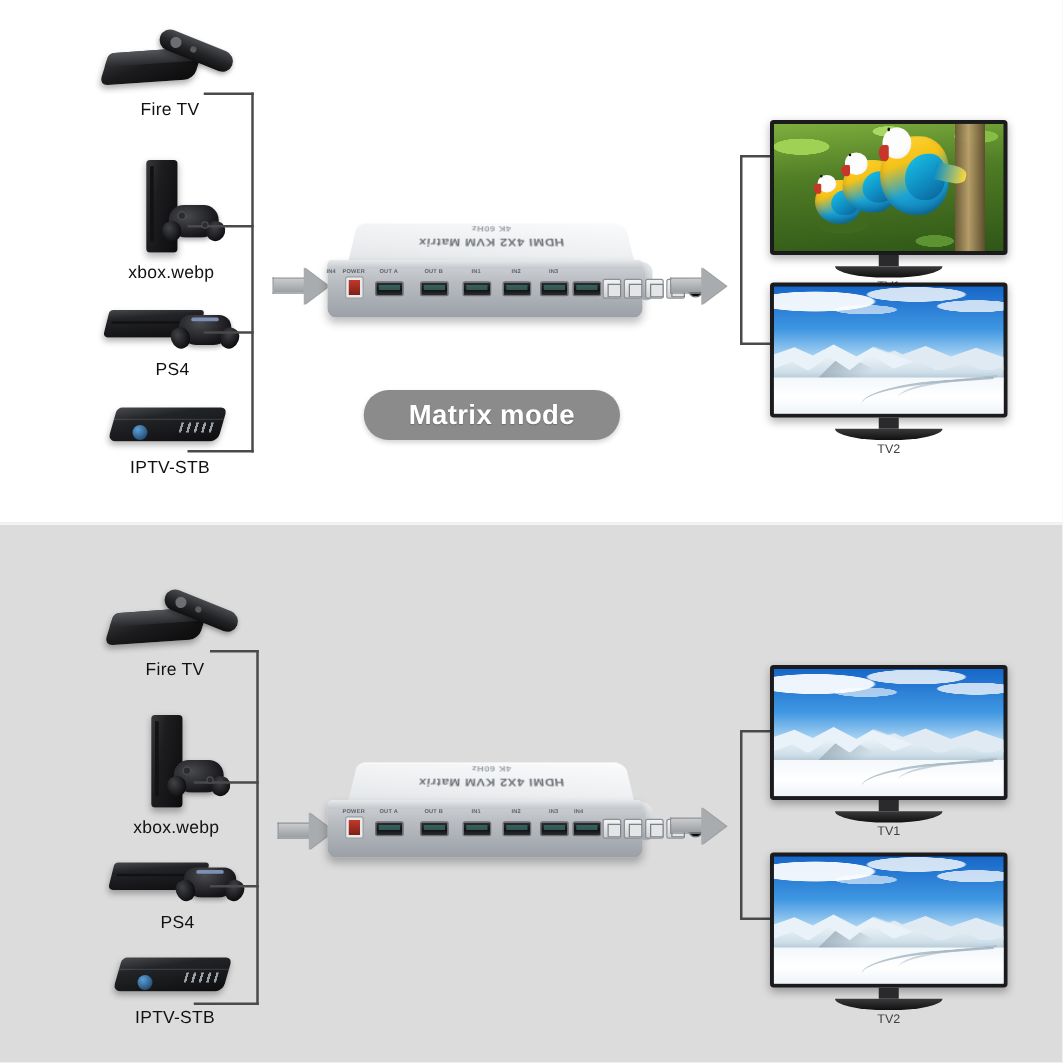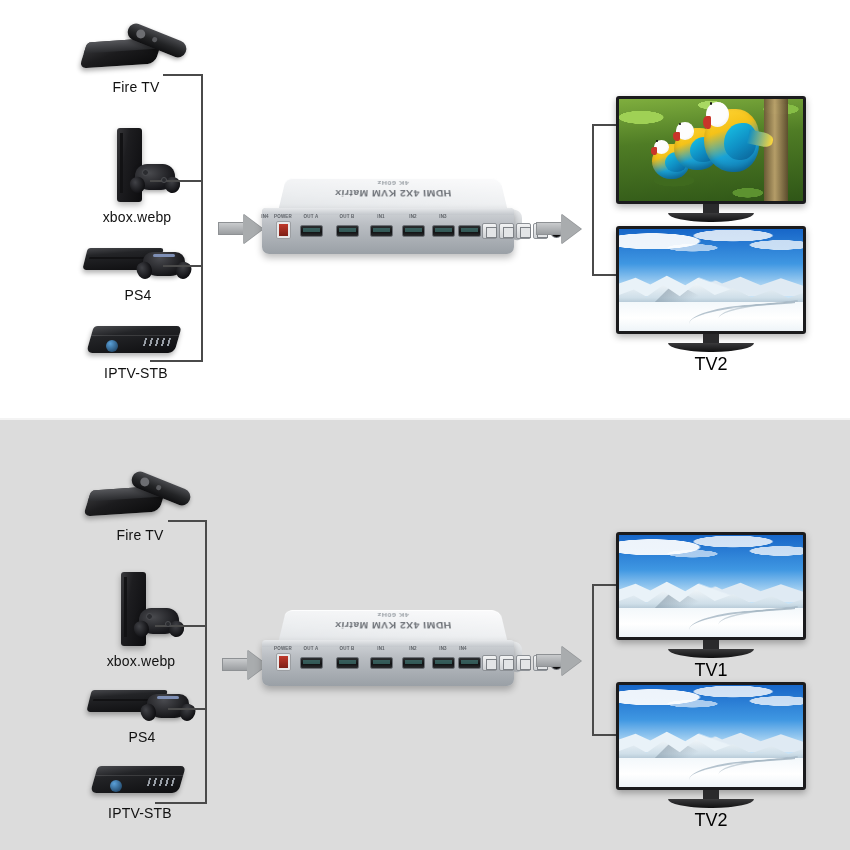--- a/index.html
+++ b/index.html
@@ -266,21 +266,21 @@
     width:16px; height:9px; background:#2a2a2c;
   }
   .tv .base {
     position:absolute; left:50%; transform:translateX(-50%);
     width:86px; height:9px;
     background: linear-gradient(180deg,#3a3a3c,#101011);
     border-radius: 0 0 48% 48%/0 0 100% 100%;
   }
   .tv .lbl {
     position:absolute; left:0; width:100%;
-    font-size:18px; color:#000000;
+    font-size:10px; color:#404040;
   }
 
   
   .scn-parrots { background: linear-gradient(175deg,#7fae3e 0%,#4f7c25 40%,#2f5617 100%); }
   .scn-parrots .leafy {
     position:absolute; inset:0;
     background:
       radial-gradient(ellipse 38px 11px at 12% 18%, #9fd155 0 58%, transparent 60%),
       radial-gradient(ellipse 30px 9px at 88% 10%, #86bd45 0 58%, transparent 60%),
       radial-gradient(ellipse 34px 10px at 30% 80%, #3f6a1e 0 58%, transparent 60%),
@@ -453,20 +453,21 @@
     </div>
 
     <div style="position:absolute; left:482px; top:208px; width:80px; height:40px;">
       <div class="uport" style="left:0px;"></div>
       <div class="uport" style="left:17px;"></div>
       <div class="uport" style="left:34px;"></div>
       <div class="uport" style="left:51px;"></div>
       <div class="dcport" style="left:68px;"></div>
     </div>
 
+    <div class="pill" style="left:291px; top:312px; width:205px; height:40px;">Matrix mode</div>
 
     <div class="arrow" style="left:536px; top:214px; width:48px; height:30px;">
       <div class="shaft"></div>
         <div class="head"></div>
     </div>
 
     <div>
       <div class="ln v" style="left:592px; top:124px; height:152px;"></div>
       <div class="ln h" style="left:592px; top:124px; width:26px;"></div>
       <div class="ln h" style="left:592px; top:274px; width:26px;"></div>

